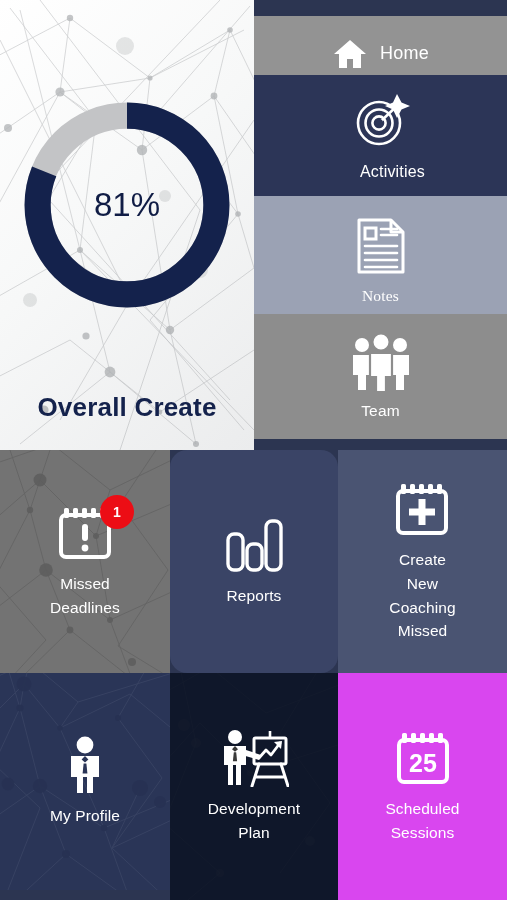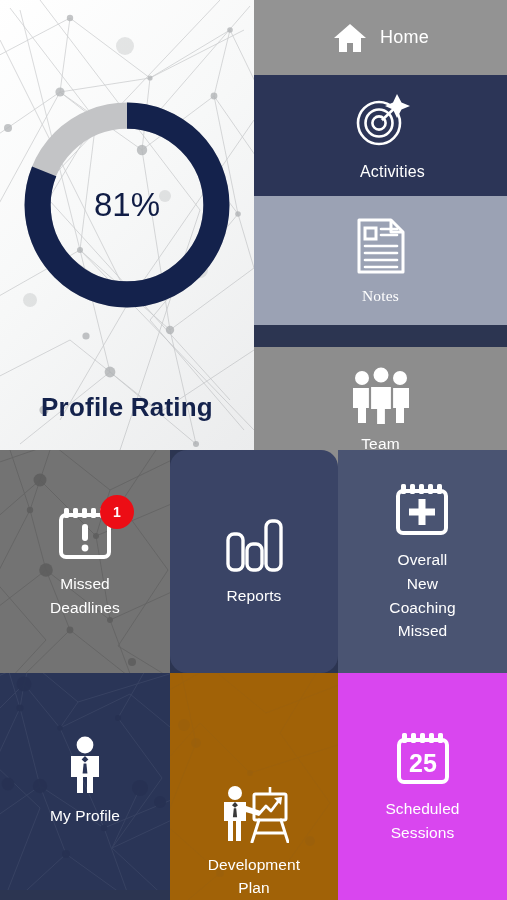--- a/index.html
+++ b/index.html
@@ -47,48 +47,48 @@
   
   .nav-col { position: absolute; left: 254px; top: 0; width: 253px; height: 450px; }
   .nav-tile {
     position: absolute; left: 0; width: 253px;
     display: flex; flex-direction: column;
     align-items: center; justify-content: center;
     color: #ffffff; overflow: hidden;
   }
   .nav-tile .label { font-size: 15.5px; letter-spacing: .2px; }
 
-  .nav-home { top: 0; height: 75px; background: #939393; flex-direction: row; gap: 12px; }
+  .nav-home { top: 16px; height: 75px; background: #939393; flex-direction: row; gap: 12px; }
   .nav-home .label { font-size: 18px; }
   .nav-activities { top: 75px; height: 121px; background: #2c3557; }
   .nav-activities .label { margin-top: 12px; font-size: 16px; margin-left: 24px; }
   .nav-notes { top: 196px; height: 129px; background: #9ba2b4; }
   .nav-notes .label { margin-top: 12px; font-family: Liberation Serif, serif; }
-  .nav-team { top: 314px; height: 125px; background: #8d8d8d; margin-top: 33px; }
+  .nav-team { top: 314px; height: 125px; background: #8d8d8d; }
   .nav-team .label { margin-top: 10px; }
 
   
   .tile {
     position: absolute;
     display: flex; flex-direction: column;
     align-items: center; justify-content: center;
     color: #ffffff; overflow: hidden; text-align: center;
   }
   .tile .icon-box { position: relative; display: block; }
   .tile .label {
     position: relative; z-index: 2;
     font-size: 15.5px; line-height: 1.52; margin-top: 10px;
     letter-spacing: .1px;
   }
 
   .t-missed  { left: 0;   top: 450px; width: 170px; height: 223px; background: #737373; }
   .t-reports { left: 170px; top: 450px; width: 168px; height: 223px; background: #3a4466; border-radius: 17px; }
   .t-create  { left: 338px; top: 450px; width: 169px; height: 223px; background: #4a5472; }
   .t-profile { left: 0;   top: 673px; width: 170px; height: 217px; background: #2a3557; }
-  .t-devplan { left: 170px; top: 673px; width: 168px; height: 227px; background: #a16207; justify-content: flex-end; }
+  .t-devplan { left: 170px; top: 673px; width: 168px; height: 227px; background: #0f172a; }
   .t-sched   { left: 338px; top: 673px; width: 169px; height: 227px; background: #d946ef; }
 
   .t-missed .netbg { opacity: .30; }
   .t-profile .netbg { opacity: .45; }
   .t-devplan .netbg { opacity: .10; }
 
   .badge {
     position: absolute; top: -9px; right: -20px;
     width: 34px; height: 34px; border-radius: 50%;
     background: #ec0d15; color: #fff;
@@ -159,21 +159,21 @@
       <div class="donut-wrap">
         <svg viewBox="0 0 100 100">
 
           <circle cx="50" cy="50" r="41" fill="none" stroke="#c3c4c6" stroke-width="12"></circle>
 
           <circle cx="50" cy="50" r="41" fill="none" stroke="#14224c" stroke-width="12" stroke-dasharray="208.66 257.61" transform="rotate(-90 50 50)"></circle>
         </svg>
         <div class="donut-value">81%</div>
       </div>
 
-      <div class="rating-caption">Profile Rating</div>
+      <div class="rating-caption">Overall Create</div>
     </div>
 
     <div class="nav-col">
 
       <div class="nav-tile nav-home">
         <span>
           <svg class="ic" width="36" height="34" viewBox="0 0 36 34">
             <path d="M18 3 L34 17 L29 17 L29 31 L21 31 L21 22 L15 22 L15 31 L7 31 L7 17 L2 17 Z" fill="#ffffff"></path>
           </svg>
         </span>
@@ -308,21 +308,21 @@
             <rect x="17" y="4" width="5" height="10" rx="1.6"></rect>
             <rect x="26" y="4" width="5" height="10" rx="1.6"></rect>
             <rect x="35" y="4" width="5" height="10" rx="1.6"></rect>
             <rect x="44" y="4" width="5" height="10" rx="1.6"></rect>
           </g>
           <rect x="5" y="11" width="48" height="42" rx="5" fill="none" stroke="#ffffff" stroke-width="4"></rect>
           <path d="M29 19 v26 M16 32 h26" stroke="#ffffff" stroke-width="7" stroke-linecap="butt"></path>
         </svg>
       </span>
       <span class="label">
-        <span>Overall</span><br>
+        <span>Create</span><br>
         <span>New</span><br>
         <span>Coaching</span><br>
         <span>Missed</span>
       </span>
     </div>
   </div>
 
   <div class="tile t-profile">
     <div class="netbg">
       <svg viewBox="0 0 170 227" preserveAspectRatio="xMidYMid slice">

